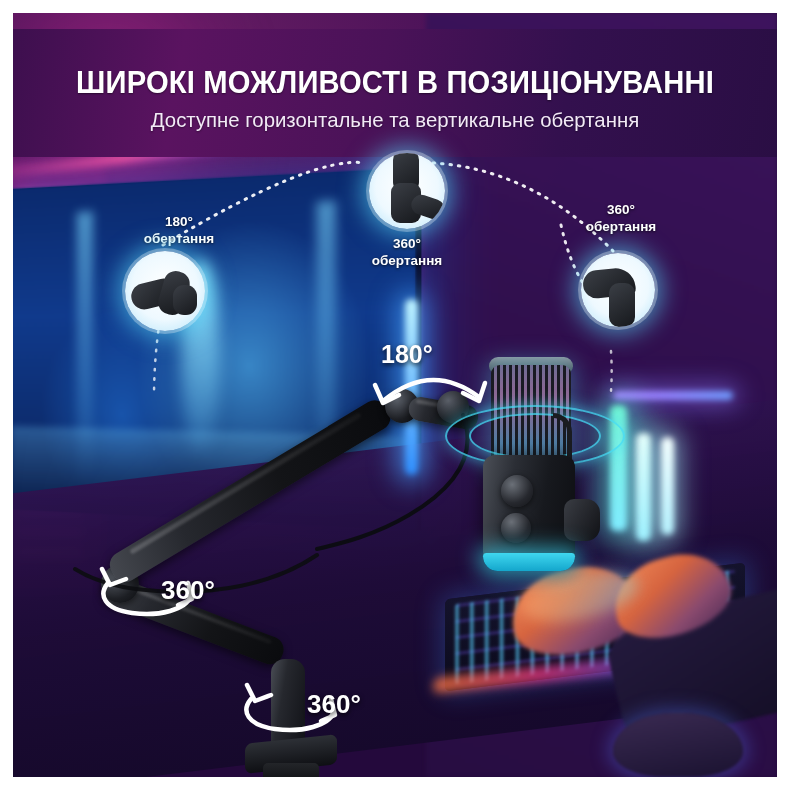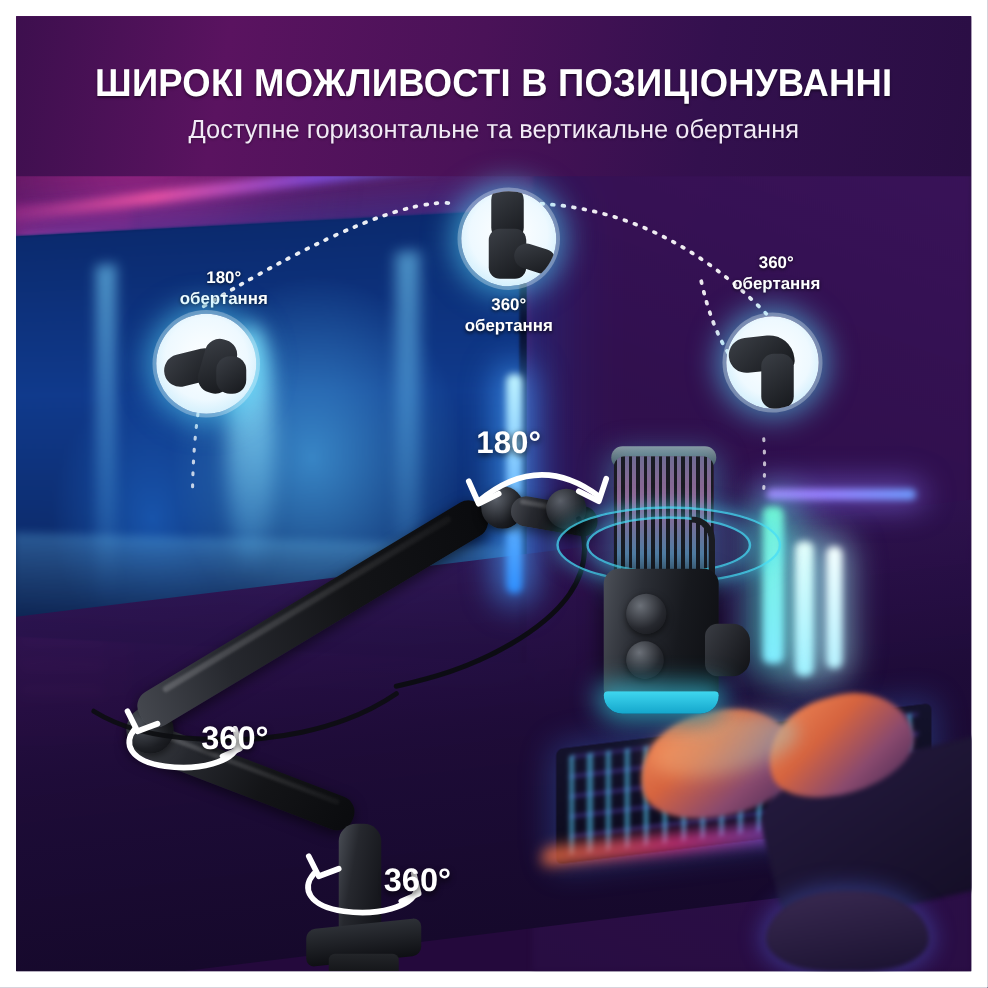--- a/index.html
+++ b/index.html
@@ -139,21 +139,21 @@
   }
   .mouse{
     position:absolute;left:600px;top:700px;width:130px;height:64px;
     background:linear-gradient(170deg,#3a2a52,#1a1230);
     border-radius:46% 46% 40% 40%/60% 60% 40% 40%;filter:blur(1.6px);
     box-shadow:0 0 18px 5px rgba(90,120,255,.35);
   }
 
   
   .header{
-    position:absolute;left:0;top:0;width:100%;height:128px;
+    position:absolute;left:0;top:16px;width:100%;height:128px;
     background:linear-gradient(100deg, #3d0f4e 0%, #5a1360 22%, #4a1258 48%, #33104e 72%, #2a0e44 100%);
   }
   .title{
     position:absolute;left:0;right:0;top:36px;text-align:center;
     color:#ffffff;font-weight:bold;font-size:31px;letter-spacing:.2px;
     transform:scaleX(.94);
     text-shadow:0 1px 2px rgba(0,0,0,.45);
   }
   .subtitle{
     position:absolute;left:0;right:0;top:79px;text-align:center;

